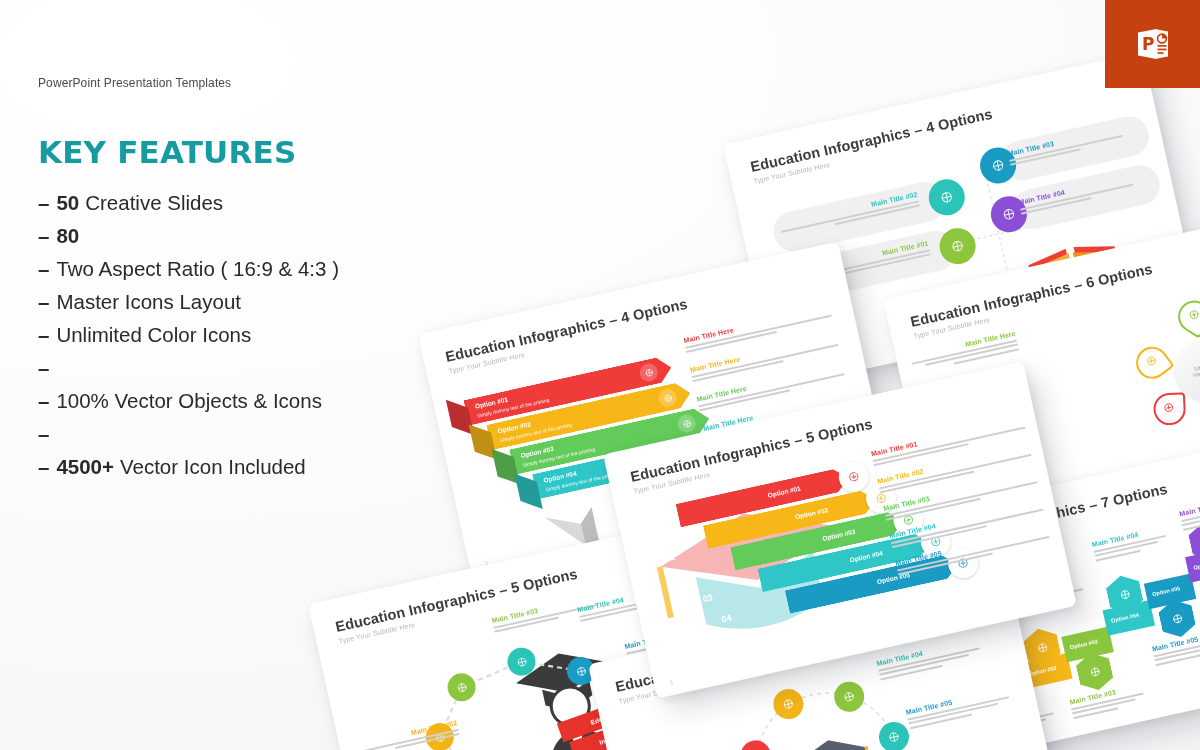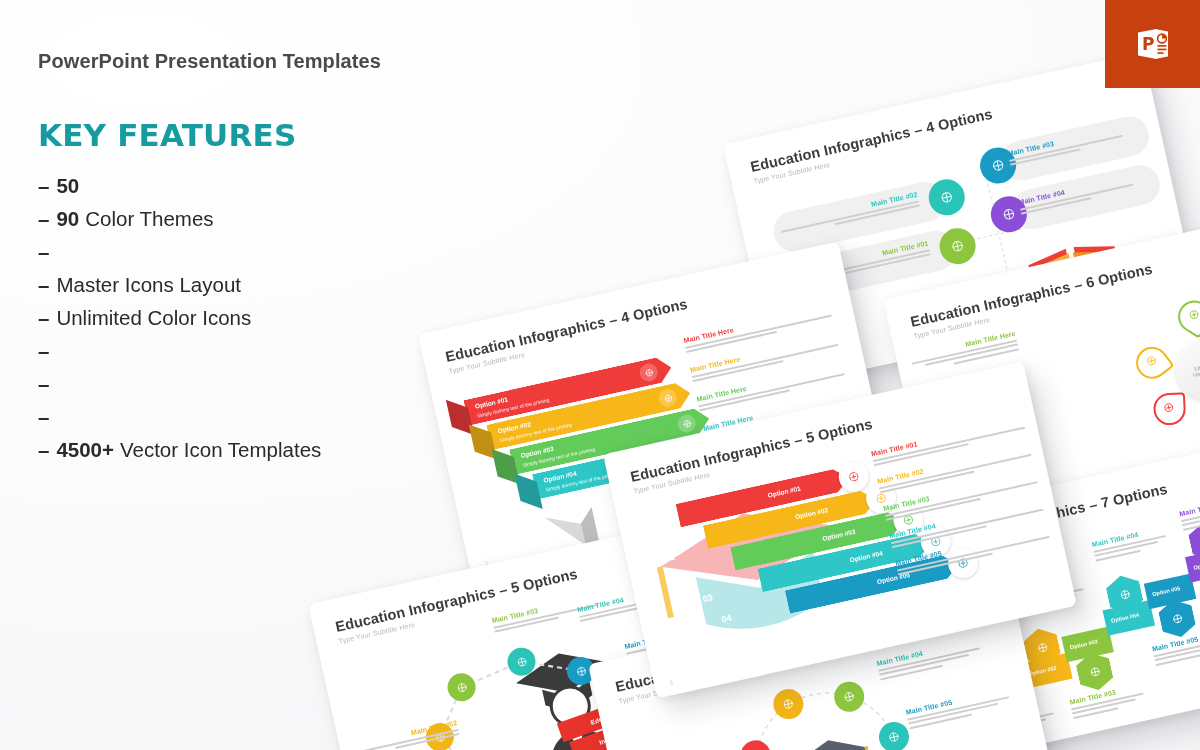--- a/index.html
+++ b/index.html
@@ -52,23 +52,23 @@
     font-family: "DejaVu Sans", sans-serif;
     font-weight: 700;
     font-size: 60px;
     line-height: 1.0;
     letter-spacing: -1.6px;
     color: #2b2a29;
     white-space: nowrap;
   }
 
   #page-subtitle {
-    margin-top: 4px;
-    font-size: 20px;
-    font-weight: 700;
+    margin-top: 30px;
+    font-size: 12px;
+    font-weight: 400;
     letter-spacing: 0.1px;
     color: #4a4a4a;
   }
 
   #features-heading {
     margin-top: 44px;
     font-family: "DejaVu Sans", sans-serif;
     font-size: 31px;
     font-weight: 700;
     letter-spacing: 0.2px;
@@ -739,50 +739,52 @@
       </div>
     </div>
 
   <div id="left-col">
     <div id="page-subtitle">PowerPoint Presentation Templates</div>
     <h2 id="features-heading" style="color: rgb(22, 155, 161);">KEY FEATURES</h2>
     <ul id="features-list">
         <li class="feature-item">
           <span class="feature-dash">–</span>
           <span class="feature-strong">50</span>
+          <span class="feature-text">Creative Slides</span>
         </li>
         <li class="feature-item">
           <span class="feature-dash">–</span>
-          <span class="feature-strong">90</span>
-          <span class="feature-text">Color Themes</span>
+          <span class="feature-strong">80</span>
         </li>
         <li class="feature-item">
           <span class="feature-dash">–</span>
+          <span class="feature-text">Two Aspect Ratio ( 16:9 &amp; 4:3 )</span>
         </li>
         <li class="feature-item">
           <span class="feature-dash">–</span>
           <span class="feature-text">Master Icons Layout</span>
         </li>
         <li class="feature-item">
           <span class="feature-dash">–</span>
           <span class="feature-text">Unlimited Color Icons</span>
         </li>
         <li class="feature-item">
           <span class="feature-dash">–</span>
         </li>
         <li class="feature-item">
           <span class="feature-dash">–</span>
+          <span class="feature-text">100% Vector Objects &amp; Icons</span>
         </li>
         <li class="feature-item">
           <span class="feature-dash">–</span>
         </li>
         <li class="feature-item">
           <span class="feature-dash">–</span>
           <span class="feature-strong">4500+</span>
-          <span class="feature-text">Vector Icon Templates</span>
+          <span class="feature-text">Vector Icon Included</span>
         </li>
       </ul>
   </div>
 
   <div id="ppt-badge" style="background: rgb(199, 64, 15);">
     <span>
       <svg width="44" height="44" viewBox="0 0 44 44">
         <path d="M24 7 L37 9.5 L37 34.5 L24 37 Z" fill="#ffffff" opacity=".97"></path>
         <rect x="24.5" y="11" width="10" height="22" fill="#c7400f" opacity=".0"></rect>
         <path d="M7 10.5 L25.5 7 L25.5 37 L7 33.5 Z" fill="#ffffff"></path>

